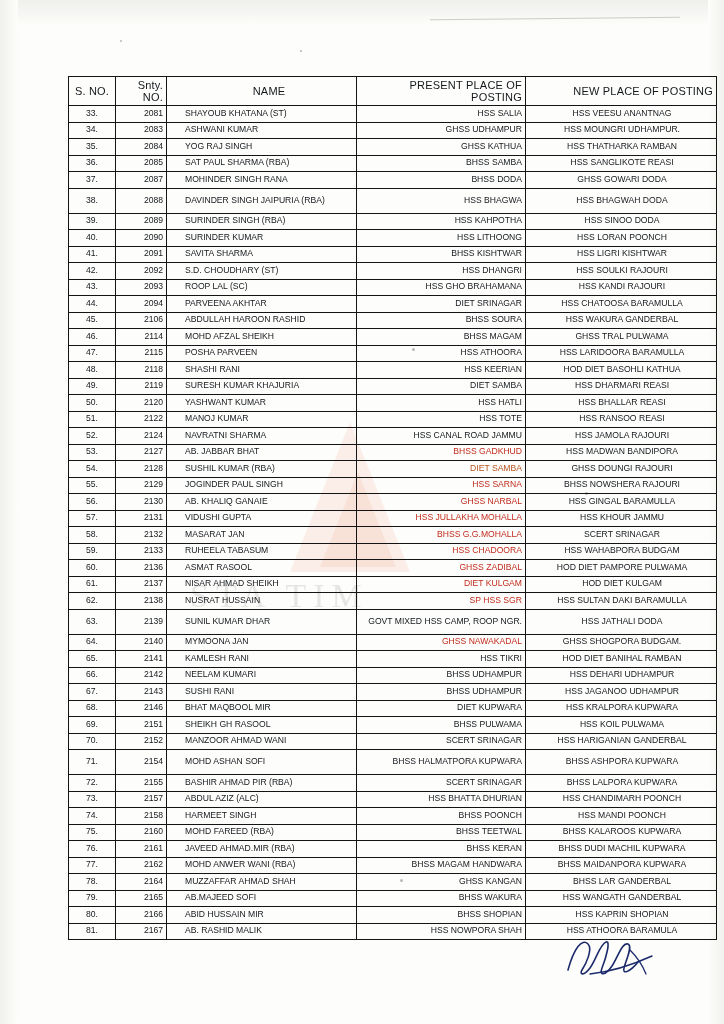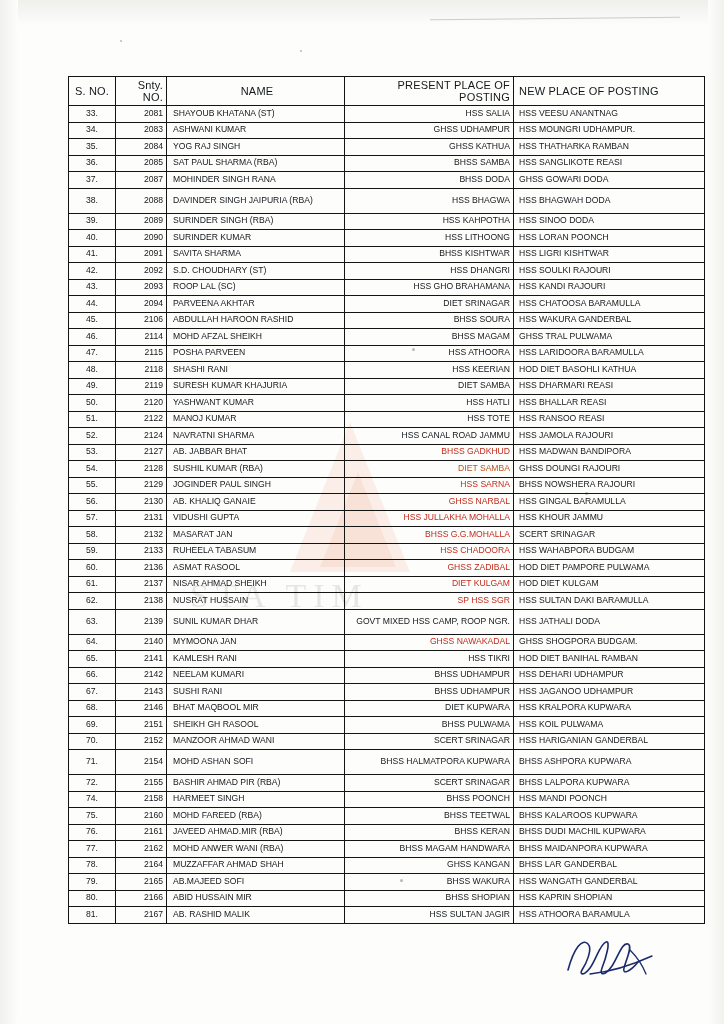--- a/index.html
+++ b/index.html
@@ -112,23 +112,23 @@
   }
   thead th {
     font-size: 11px;
     text-align: center;
     height: 26px;
     font-weight: 400;
     letter-spacing: 0.2px;
   }
   .c-sno  { width: 40px;  text-align: center; }
   .c-snty { width: 44px;  text-align: right; }
-  .c-name { width: 168px; text-align: left; padding-left: 6px; }
+  .c-name { width: 168px; text-align: left; padding-left: 18px; }
   .c-pres { width: 160px; text-align: right; padding-left: 5px; }
-  .c-new  { width: 182px; text-align: left; padding-left: 5px; }
+  .c-new  { width: 182px; text-align: center; padding-left: 5px; }
 
   tbody tr { height: 16.5px; }
   tbody tr.tall { height: 25px; }
 
   .hi-red   { color: #c22b1d; }
   .hi-amber { color: #b8521c; }
 
   
   .signature {
     position: absolute;
@@ -167,21 +167,21 @@
   </div>
 
   <div class="table-wrap">
     <table>
       <thead>
         <tr>
           <th class="c-sno">S. NO.</th>
           <th class="c-snty">Snty. NO.</th>
           <th class="c-name" style="text-align:center">NAME</th>
           <th class="c-pres" style="">PRESENT PLACE OF POSTING</th>
-          <th class="c-new" style="text-align:left">NEW PLACE OF POSTING</th>
+          <th class="c-new" style="text-align:right">NEW PLACE OF POSTING</th>
         </tr>
       </thead>
       <tbody id="tbody">
           <tr>
             <td class="c-sno">33.</td>
             <td class="c-snty">2081</td>
             <td class="c-name">SHAYOUB KHATANA (ST)</td>
             <td class="c-pres">HSS SALIA</td>
             <td class="c-new">HSS VEESU ANANTNAG</td>
           </tr>
@@ -452,20 +452,27 @@
             <td class="c-new">BHSS ASHPORA KUPWARA</td>
           </tr>
           <tr>
             <td class="c-sno">72.</td>
             <td class="c-snty">2155</td>
             <td class="c-name">BASHIR AHMAD PIR (RBA)</td>
             <td class="c-pres">SCERT SRINAGAR</td>
             <td class="c-new">BHSS LALPORA KUPWARA</td>
           </tr>
           <tr>
+            <td class="c-sno">73.</td>
+            <td class="c-snty">2157</td>
+            <td class="c-name">ABDUL AZIZ (ALC)</td>
+            <td class="c-pres">HSS BHATTA DHURIAN</td>
+            <td class="c-new">HSS CHANDIMARH POONCH</td>
+          </tr>
+          <tr>
             <td class="c-sno">74.</td>
             <td class="c-snty">2158</td>
             <td class="c-name">HARMEET SINGH</td>
             <td class="c-pres">BHSS POONCH</td>
             <td class="c-new">HSS MANDI POONCH</td>
           </tr>
           <tr>
             <td class="c-sno">75.</td>
             <td class="c-snty">2160</td>
             <td class="c-name">MOHD FAREED (RBA)</td>
@@ -504,21 +511,21 @@
             <td class="c-sno">80.</td>
             <td class="c-snty">2166</td>
             <td class="c-name">ABID HUSSAIN MIR</td>
             <td class="c-pres">BHSS SHOPIAN</td>
             <td class="c-new">HSS KAPRIN SHOPIAN</td>
           </tr>
           <tr>
             <td class="c-sno">81.</td>
             <td class="c-snty">2167</td>
             <td class="c-name">AB. RASHID MALIK</td>
-            <td class="c-pres">HSS SULTAN JAGIR</td>
+            <td class="c-pres">HSS NOWPORA SHAH</td>
             <td class="c-new">HSS ATHOORA BARAMULA</td>
           </tr>
         </tbody>
     </table>
   </div>
 
   <div class="signature">
     <svg class="sig-svg" width="120" height="56" viewBox="0 0 120 56" fill="none" xmlns="http://www.w3.org/2000/svg">
       <path d="M8 40 C14 18, 22 8, 28 14 C33 19, 26 34, 22 40 C19 45, 24 46, 30 38 C36 30, 40 14, 46 12 C51 10, 46 28, 42 38 C39 46, 45 46, 52 36 C58 27, 62 12, 68 14 C73 16, 66 30, 64 38 C62 45, 70 42, 78 32" stroke="#1b2a6b" stroke-width="1.6" stroke-linecap="round"></path>
       <path d="M30 44 C48 42, 70 36, 92 26" stroke="#1b2a6b" stroke-width="1.4" stroke-linecap="round"></path>

